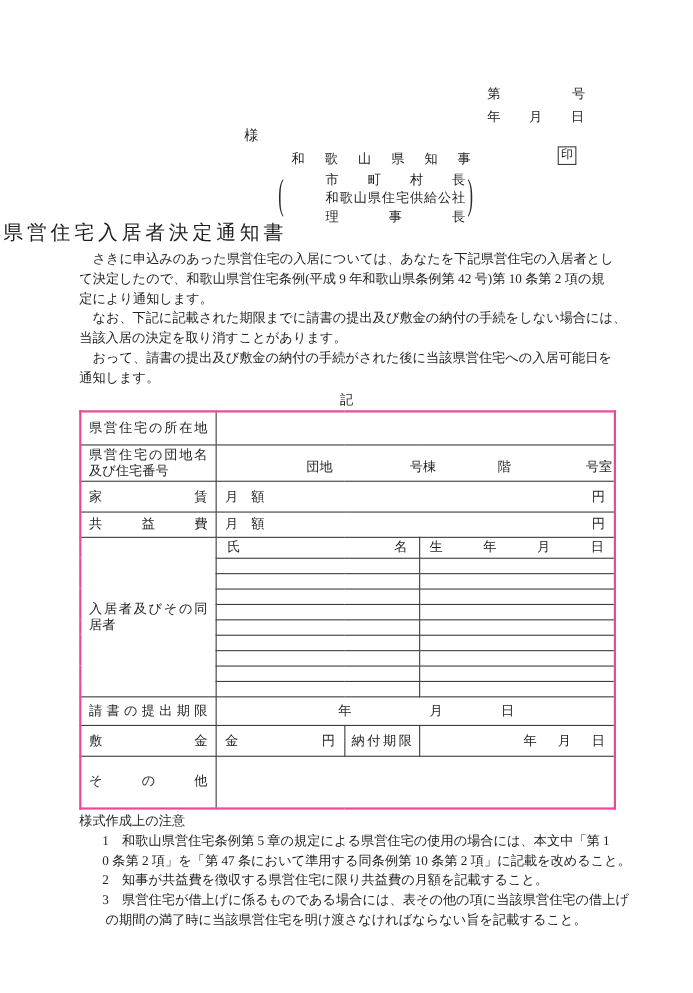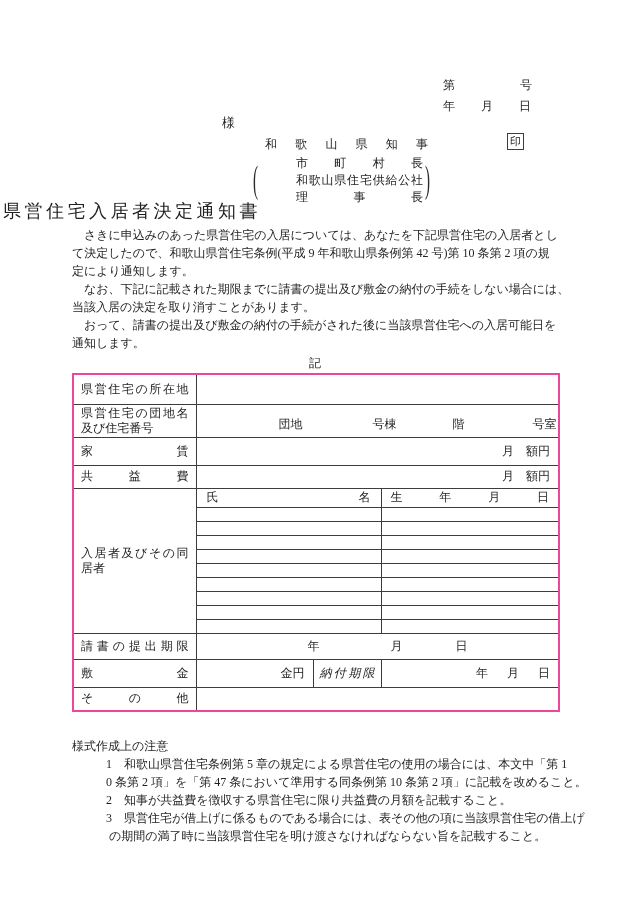--- a/index.html
+++ b/index.html
@@ -36,36 +36,36 @@
 
   .ki { left:0; top:355px; width:630px; text-align:center; }
 
   .main-table { left:72px; top:373px; }
   table { border-collapse:collapse; table-layout:fixed; width:486px; border:2px solid #ec4899; }
   td { border:1px solid #3c3c3c; font-size:12px; vertical-align:middle; }
   td.lbl { text-align:justify; text-align-last:justify; padding:0 7px; }
   td.lblwrap { text-align:justify; padding:0 7px; line-height:15px; }
   .r1 td { height:30px; } .r2 td { height:33px; } .r3 td { height:28px; } .r4 td { height:23px; }
   .rh td { height:19px; } .rr td { height:14px; }
-  .r6 td { height:26px; } .r7 td { height:28px; } .r8 td { height:24px; }
+  .r6 td { height:26px; } .r7 td { height:28px; } .r8 td { height:48px; }
   td.flexlr { padding:0 8px; }
-  td.flexlr .lr { display:flex; justify-content:flex-end; align-items:center; }
+  td.flexlr .lr { display:flex; justify-content:space-between; align-items:center; }
   td.estate { position:relative; }
   td.estate span { position:absolute; bottom:4px; }
   .e1 { left:82px; } .e2 { left:176px; } .e3 { left:256px; } .e4 { left:336px; }
   td.deadline { padding-left:111px; }
   .dl-m { margin-left:71px; } .dl-d { margin-left:53px; }
-  td.due-label { text-align:justify; text-align-last:justify; padding:0 6px;font-style:italic; }
+  td.due-label { text-align:justify; text-align-last:justify; padding:0 6px; }
   td.due-date { padding-right:8px; }
   td.due-date .lr { display:flex; justify-content:flex-end; gap:19px; align-items:center; }
   td.namehdr { text-align:justify; text-align-last:justify; padding:0 10px; }
   td.birthhdr { text-align:justify; text-align-last:justify; padding:0 9px; }
 
   .notes { left:72px; top:737px; line-height:18px; }
-  .notes-items { margin-left:34px; }
+  .notes-items { margin-left:21px; }
   .note-item { white-space:pre; line-height:18px; }
 </style>
 </head>
 <body>
 
 <div class="page">
 
 
   <div class="abs docno">
     <span>第</span>

